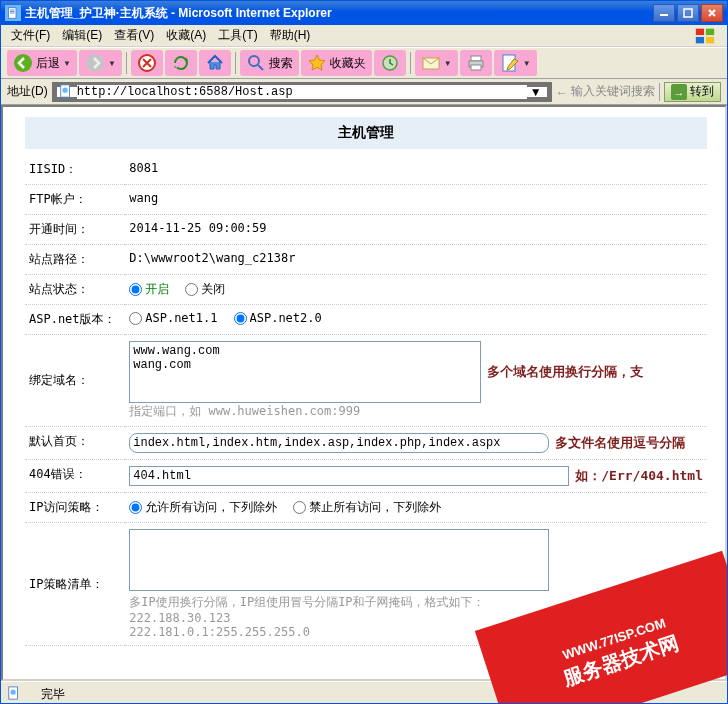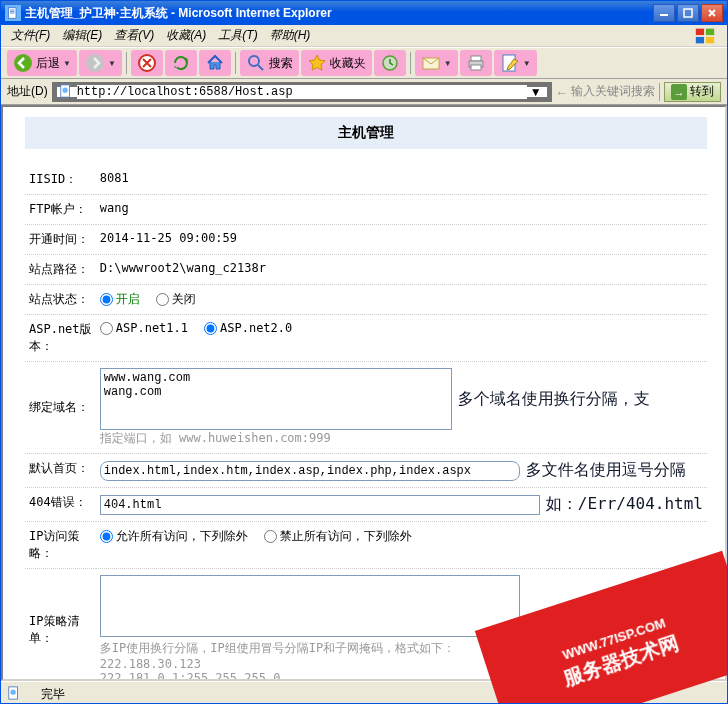--- a/index.html
+++ b/index.html
@@ -7,21 +7,21 @@
 
 .window { width: 728px; height: 704px; border: 1px solid #0054e3; background: #ece9d8; position: relative; overflow: hidden; }
 
 .titlebar { height: 24px; background: linear-gradient(to bottom, #3c7fd8, #0054e3 45%, #0054e3); color: #fff; display: flex; align-items: center; padding: 0 4px; font-weight: bold; font-size: 12px; }
 .titlebar .app-icon { width: 16px; height: 16px; background: #6cb5ff; margin-right: 4px; display: flex; align-items: center; justify-content: center; }
 .titlebar .title-text { flex: 1; }
 .titlebar .win-btns { display: flex; gap: 2px; }
 .titlebar .win-btn { width: 22px; height: 18px; background: linear-gradient(to bottom, #6899e8, #3c6fc8); border: 1px solid #2a5bb8; display: flex; align-items: center; justify-content: center; color: #fff; cursor: pointer; }
 .titlebar .win-btn.close { background: linear-gradient(to bottom, #e88268, #d84830); border-color: #b83820; }
 
-.menubar { height: 22px; background: #ece9d8; display: flex; align-items: center; padding: 0 4px; border-bottom: 1px solid #d4d0c8; font-style: italic; }
+.menubar { height: 22px; background: #ece9d8; display: flex; align-items: center; padding: 0 4px; border-bottom: 1px solid #d4d0c8; }
 .menubar .menu-item { padding: 2px 6px; cursor: pointer; }
 .menubar .ie-logo { margin-left: auto; width: 36px; height: 20px; display: flex; align-items: center; justify-content: center; }
 
 .toolbar { height: 32px; background: #ece9d8; display: flex; align-items: center; padding: 2px 6px; border-top: 1px solid #fff; border-bottom: 1px solid #a0a0a0; gap: 2px; }
 .toolbar .tb-btn { height: 26px; padding: 2px 5px; background: #f9a8d4; border: 1px solid transparent; border-radius: 3px; display: flex; align-items: center; gap: 3px; cursor: pointer; }
 .toolbar .tb-icon { width: 20px; height: 20px; display: flex; align-items: center; justify-content: center; font-size: 16px; }
 .toolbar .sep { width: 1px; height: 22px; background: #a0a0a0; margin: 0 2px; }
 .toolbar .dropdown-arrow { font-size: 8px; color: #333; }
 
 .addressbar { height: 26px; background: #ece9d8; display: flex; align-items: center; padding: 2px 6px; border-bottom: 1px solid #a0a0a0; gap: 4px; }
@@ -29,29 +29,29 @@
 .addressbar .addr-input-wrap { flex: 1; display: flex; align-items: center; background: #fff; border: 5px solid #737373; height: 20px; padding: 0 2px; }
 .addressbar .addr-icon { width: 16px; height: 16px; margin-right: 2px; }
 .addressbar .addr-input { flex: 1; border: none; outline: none; font-family: "Courier New", monospace; font-size: 12px; }
 .addressbar .search-hint { color: #888; }
 .addressbar .go-btn { height: 20px; padding: 0 6px; background: linear-gradient(to bottom, #e8f0d0, #c0d890); border: 1px solid #8a9c60; display: flex; align-items: center; gap: 3px; cursor: pointer; }
 .addressbar .go-icon { width: 16px; height: 16px; background: #5a9c3c; border-radius: 2px; display: flex; align-items: center; justify-content: center; color: #fff; font-size: 11px; }
 
 .content { background: #fff; height: 576px; overflow: auto; border: 2px inset #d4d0c8; }
 .content-inner { padding: 10px 18px 10px 22px; font-family: "SimSun", "宋体", monospace; }
 
-.page-title { background: #e6eef8; text-align: center; font-weight: bold; padding: 7px 0; font-size: 14px; border: 0; margin-bottom: 16px; }
+.page-title { background: #e6eef8; text-align: center; font-weight: bold; padding: 7px 0; font-size: 14px; border: 0; margin-bottom: 6px; }
 
 .form-table { width: 100%; border-collapse: collapse; }
 .form-table tr { border-bottom: 1px dotted #ccc; }
 .form-table td { padding: 6px 4px; vertical-align: top; }
 .form-table td.label { width: 118px; }
 .form-table td.value { }
 .form-table .hint { color: #999; font-size: 12px; }
-.form-table .hint-right { color: #0f172a; font-size: 16px; padding-left: 6px; white-space: nowrap; }
+.form-table .hint-right { color: #7f1d1d; font-size: 13px; padding-left: 6px; white-space: nowrap; font-weight: bold; }
 
 .text-input { width: 100%; border: 1px solid #7f9db9; padding: 2px 3px; font-family: "Courier New", "SimSun", monospace; font-size: 12px; height: 20px; }
 .textarea { width: 100%; border: 1px solid #7f9db9; padding: 2px 3px; font-family: "Courier New", "SimSun", monospace; font-size: 12px; resize: none; overflow-y: scroll; }
 
 .radio-group { display: flex; gap: 16px; align-items: center; }
 .radio-group label { display: flex; align-items: center; gap: 3px; cursor: pointer; }
 .radio-group .green { color: #008000; }
 
 .statusbar { height: 22px; background: #ece9d8; display: flex; align-items: flex-end; padding: 0 6px; border-top: 1px solid #fff; gap: 20px; }
 .statusbar .status-main { flex: 1; border: none; }

